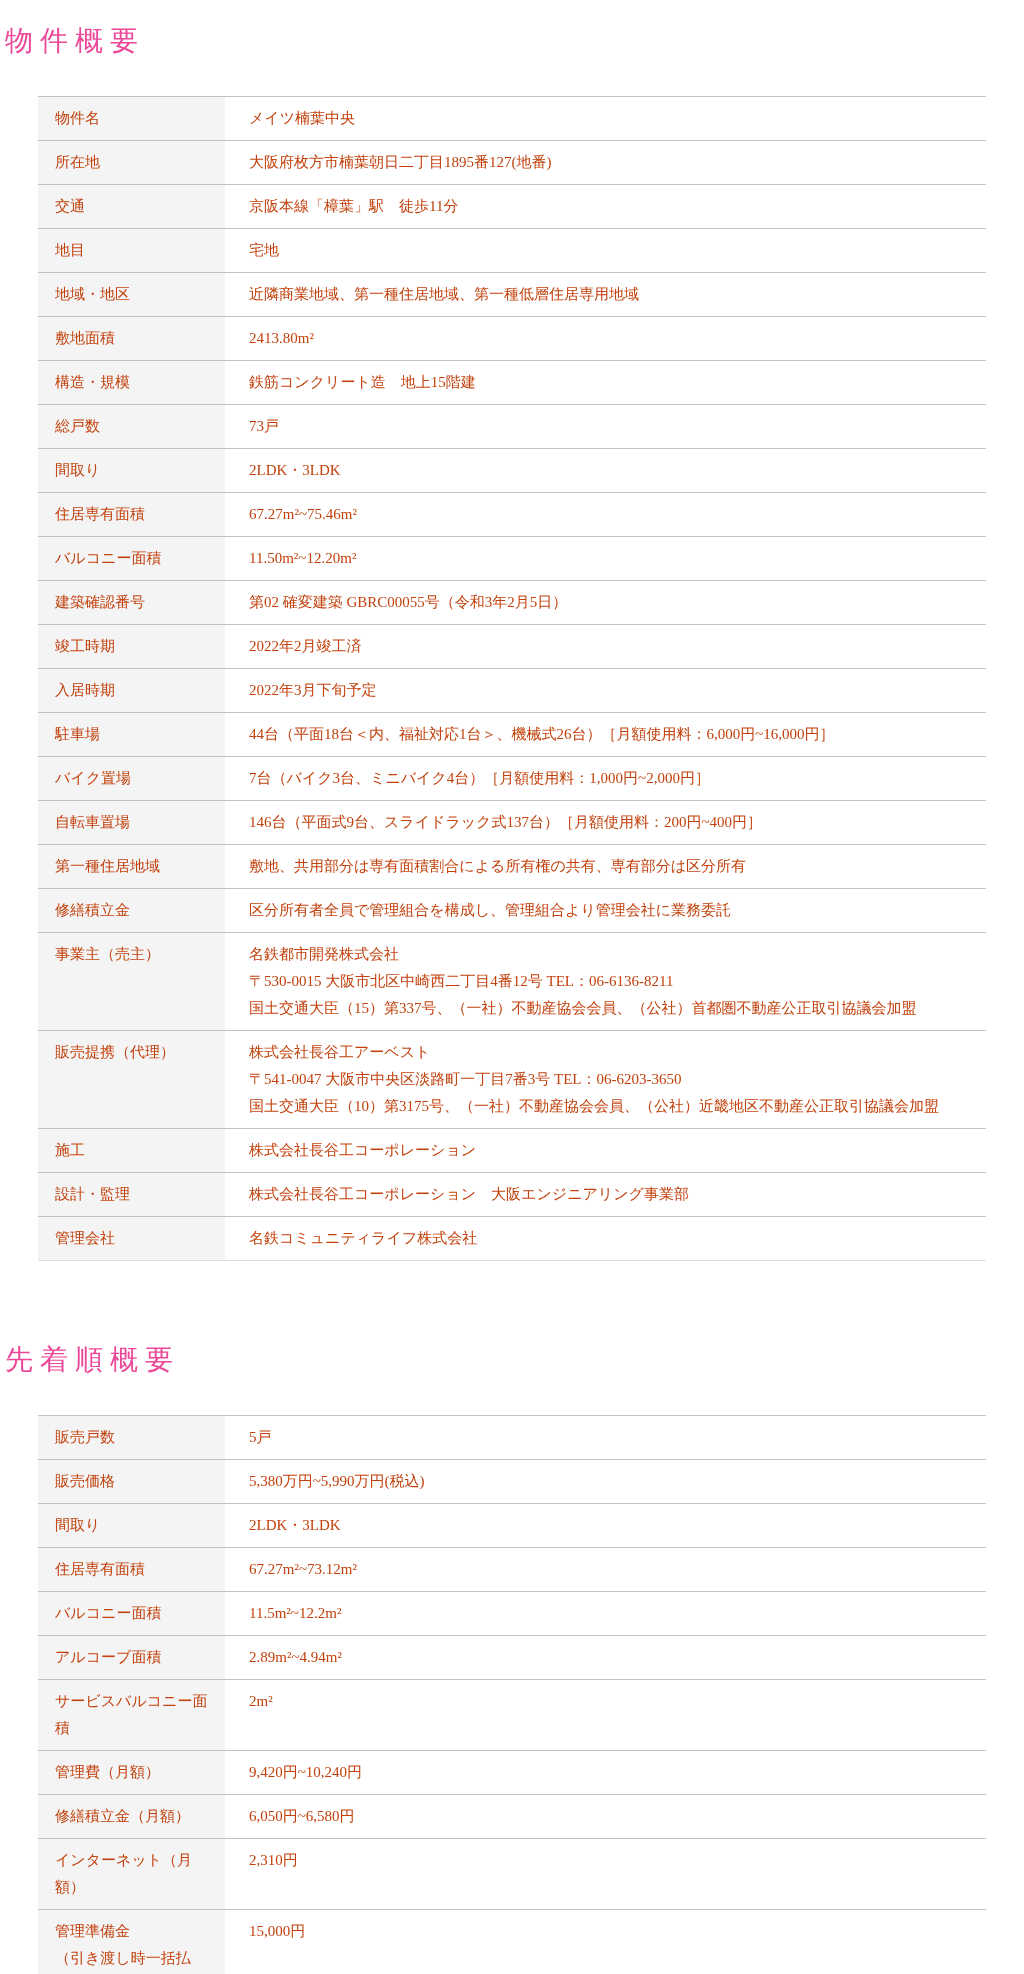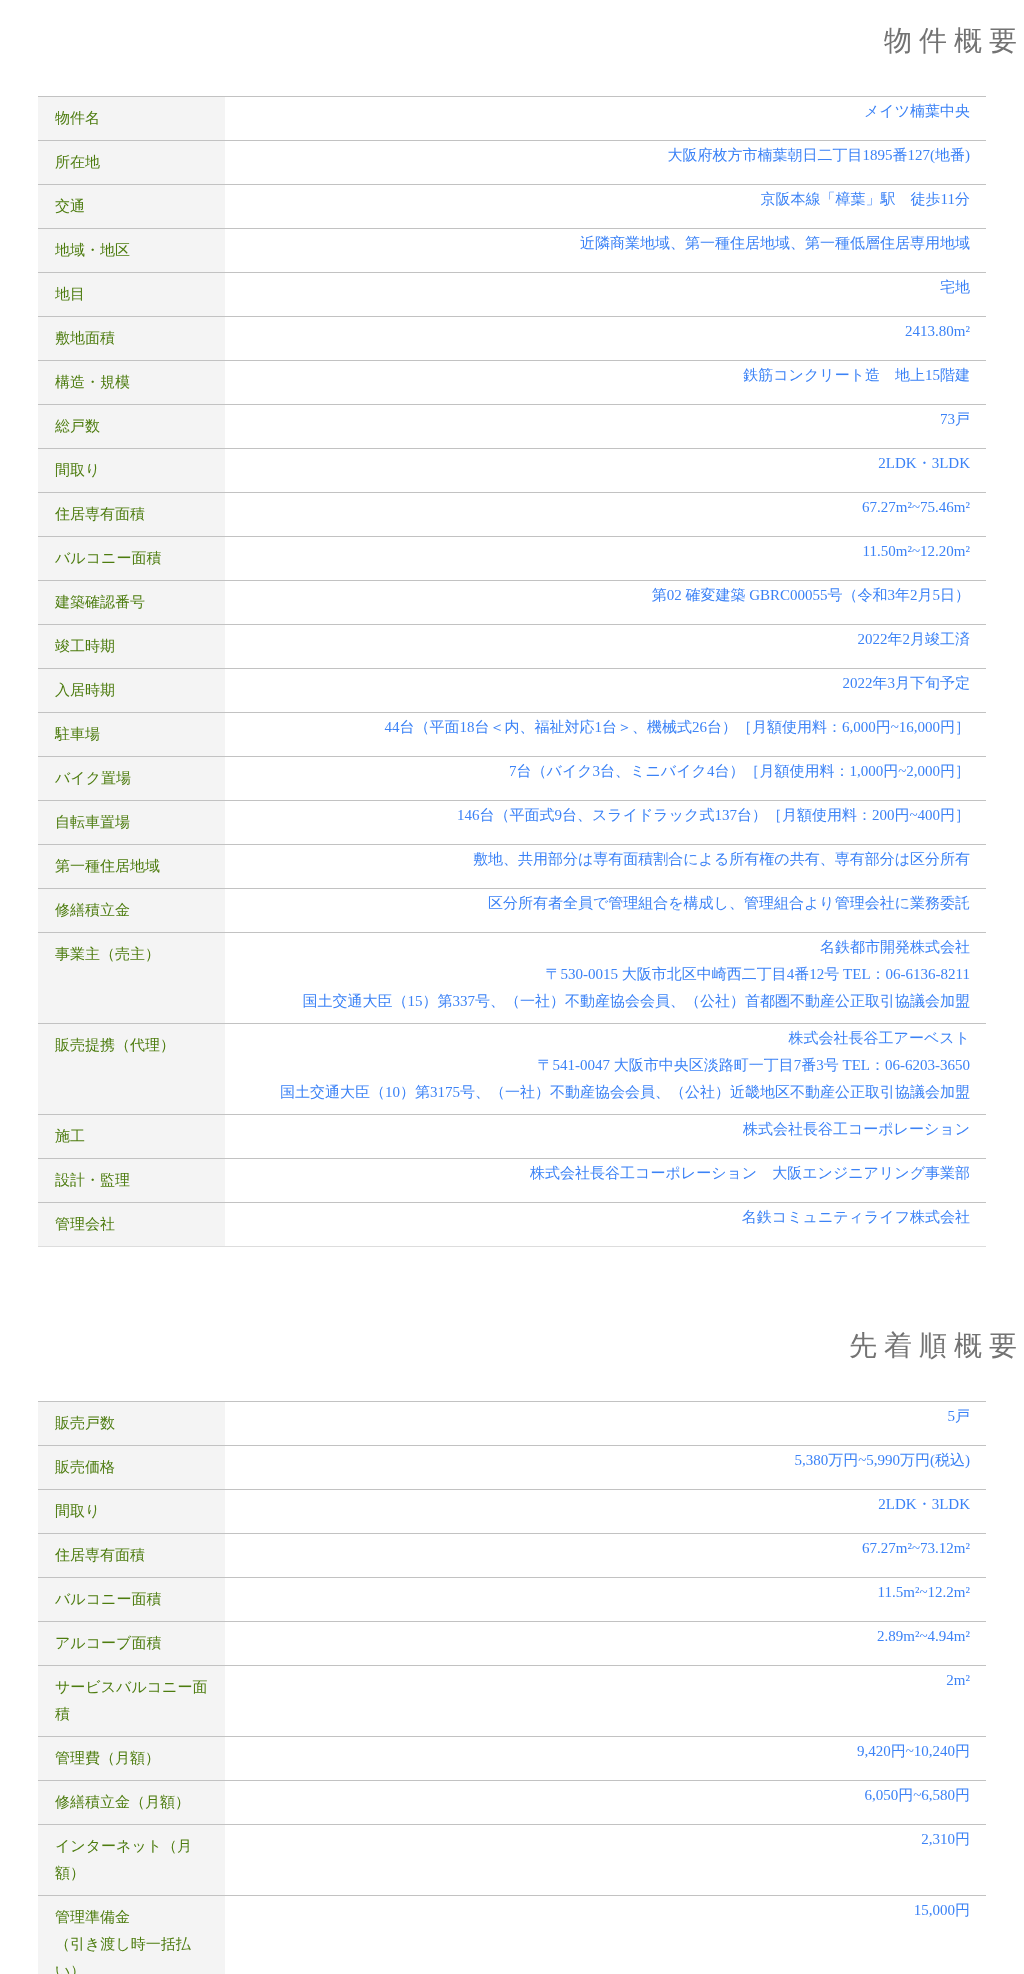--- a/index.html
+++ b/index.html
@@ -12,24 +12,24 @@
     font-family: "Liberation Serif", "DejaVu Serif", serif;
     color: #3f3f3f;
   }
   .page {
     width: 1024px;
     padding: 26px 0 34px;
     box-sizing: border-box;
   }
   .section-title {
     margin: 0 0 40px;
-    text-align: right;
+    text-align: left;
     font-size: 28px;
     font-weight: 400;
-    color: #737373;
+    color: #ec4899;
     letter-spacing: 7px;
     text-indent: 5px;
     line-height: 30px;
   }
   .spec-section + .spec-section .section-title {
     margin-top: 84px;
   }
   .spec-table {
     width: 948px;
     margin: 0 auto;
@@ -43,29 +43,28 @@
   .spec-table th {
     width: 187px;
     box-sizing: border-box;
     background: #f4f4f4;
     font-weight: 400;
     text-align: left;
     vertical-align: top;
     padding: 8px 12px 8px 17px;
     line-height: 27px;
     white-space: pre-line;
-    color: #4d7c0f;
+    color: #c2410c;
   }
   .spec-table td {
     vertical-align: top;
-    padding: 1px 16px 8px 24px;
+    padding: 8px 16px 8px 24px;
     line-height: 27px;
     white-space: pre-line;
-    color: #3b82f6;
-    text-align: right;
+    color: #c2410c;
   }
 </style>
 </head>
 <body>
 
 <div class="page">
 
   <section class="spec-section">
     <h1 class="section-title">物件概要</h1>
     <table class="spec-table">
@@ -76,26 +75,26 @@
           </tr>
           <tr>
             <th>所在地</th>
             <td>大阪府枚方市楠葉朝日二丁目1895番127(地番)</td>
           </tr>
           <tr>
             <th>交通</th>
             <td>京阪本線「樟葉」駅　徒歩11分</td>
           </tr>
           <tr>
+            <th>地目</th>
+            <td>宅地</td>
+          </tr>
+          <tr>
             <th>地域・地区</th>
             <td>近隣商業地域、第一種住居地域、第一種低層住居専用地域</td>
-          </tr>
-          <tr>
-            <th>地目</th>
-            <td>宅地</td>
           </tr>
           <tr>
             <th>敷地面積</th>
             <td>2413.80m²</td>
           </tr>
           <tr>
             <th>構造・規模</th>
             <td>鉄筋コンクリート造　地上15階建</td>
           </tr>
           <tr>

